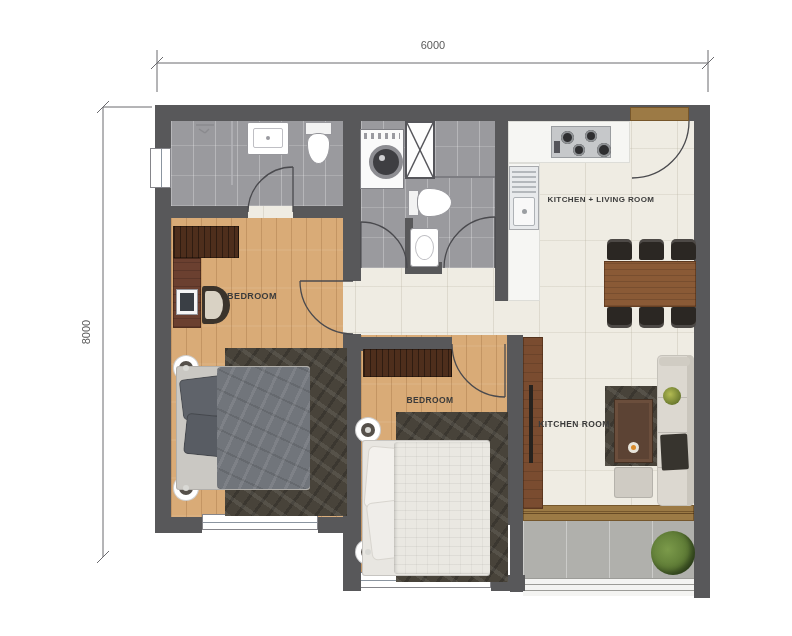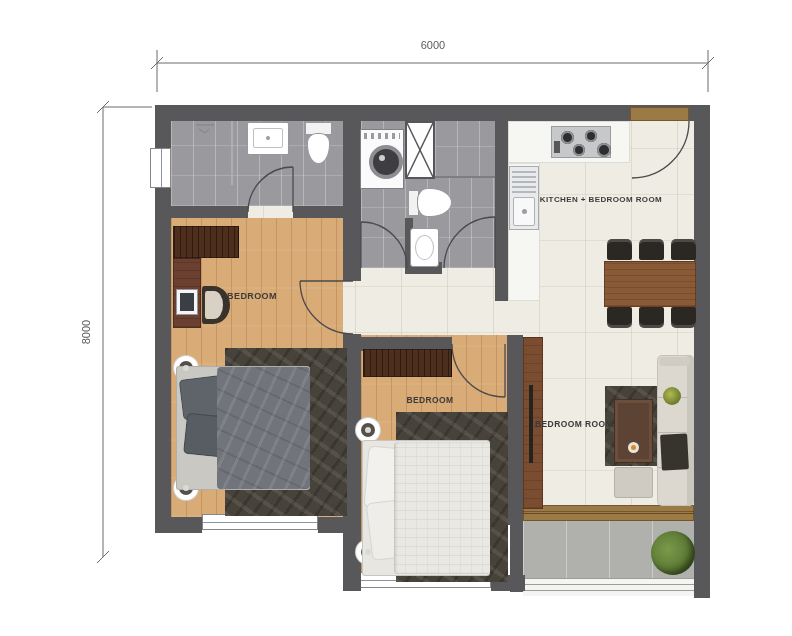--- a/index.html
+++ b/index.html
@@ -172,22 +172,22 @@
   <div class="lamp" style="left:356px;top:540px;"></div>
   <div class="abs" style="left:362px;top:440px;width:128px;height:136px;background:#e8e6e1;border:1px solid rgba(0,0,0,.14);border-radius:3px;box-sizing:border-box;"></div>
   <div class="abs" style="left:366px;top:447px;width:35px;height:60px;background:#f3f1ed;border:1px solid #d8d5cf;border-radius:6px;transform:rotate(5deg);"></div>
   <div class="abs" style="left:369px;top:501px;width:35px;height:56px;background:#efede9;border:1px solid #d8d5cf;border-radius:6px;transform:rotate(-7deg);"></div>
   <div class="abs" style="left:394px;top:442px;width:96px;height:132px;background:var(--c-duvet-white,#eae8e2);border-radius:3px;box-shadow:inset 2px 0 3px rgba(0,0,0,.12);
        background-image:repeating-linear-gradient(0deg,rgba(0,0,0,.05) 0,rgba(0,0,0,.05) 1px,transparent 1px,transparent 9px),
                         repeating-linear-gradient(90deg,rgba(0,0,0,.04) 0,rgba(0,0,0,.04) 1px,transparent 1px,transparent 11px);"></div>
 
   <div class="label" style="left:200px;top:291px;width:104px;font-size:9px;">BEDROOM</div>
   <div class="label" style="left:380px;top:395px;width:100px;font-size:8.5px;">BEDROOM</div>
-  <div class="label" style="left:526px;top:195px;width:150px;font-size:8px;">KITCHEN + BEDROOM ROOM</div>
-  <div class="label" style="left:524px;top:419px;width:100px;font-size:8.5px;font-weight:600;">BEDROOM ROOM</div>
+  <div class="label" style="left:526px;top:195px;width:150px;font-size:8px;">KITCHEN + LIVING ROOM</div>
+  <div class="label" style="left:524px;top:419px;width:100px;font-size:8.5px;font-weight:600;">KITCHEN ROOM</div>
 
   <div class="dim" style="left:403px;top:39px;width:60px;">6000</div>
   <div class="dim" style="left:56px;top:326px;width:60px;transform:rotate(-90deg);">8000</div>
 
   <svg class="overlay" width="792" height="636" viewBox="0 0 792 636">
 
     <g stroke="#6a6a6e" stroke-width="1" fill="none">
       <line x1="157" y1="63" x2="708" y2="63"></line>
       <line x1="157" y1="50" x2="157" y2="92"></line>
       <line x1="708" y1="50" x2="708" y2="92"></line>

